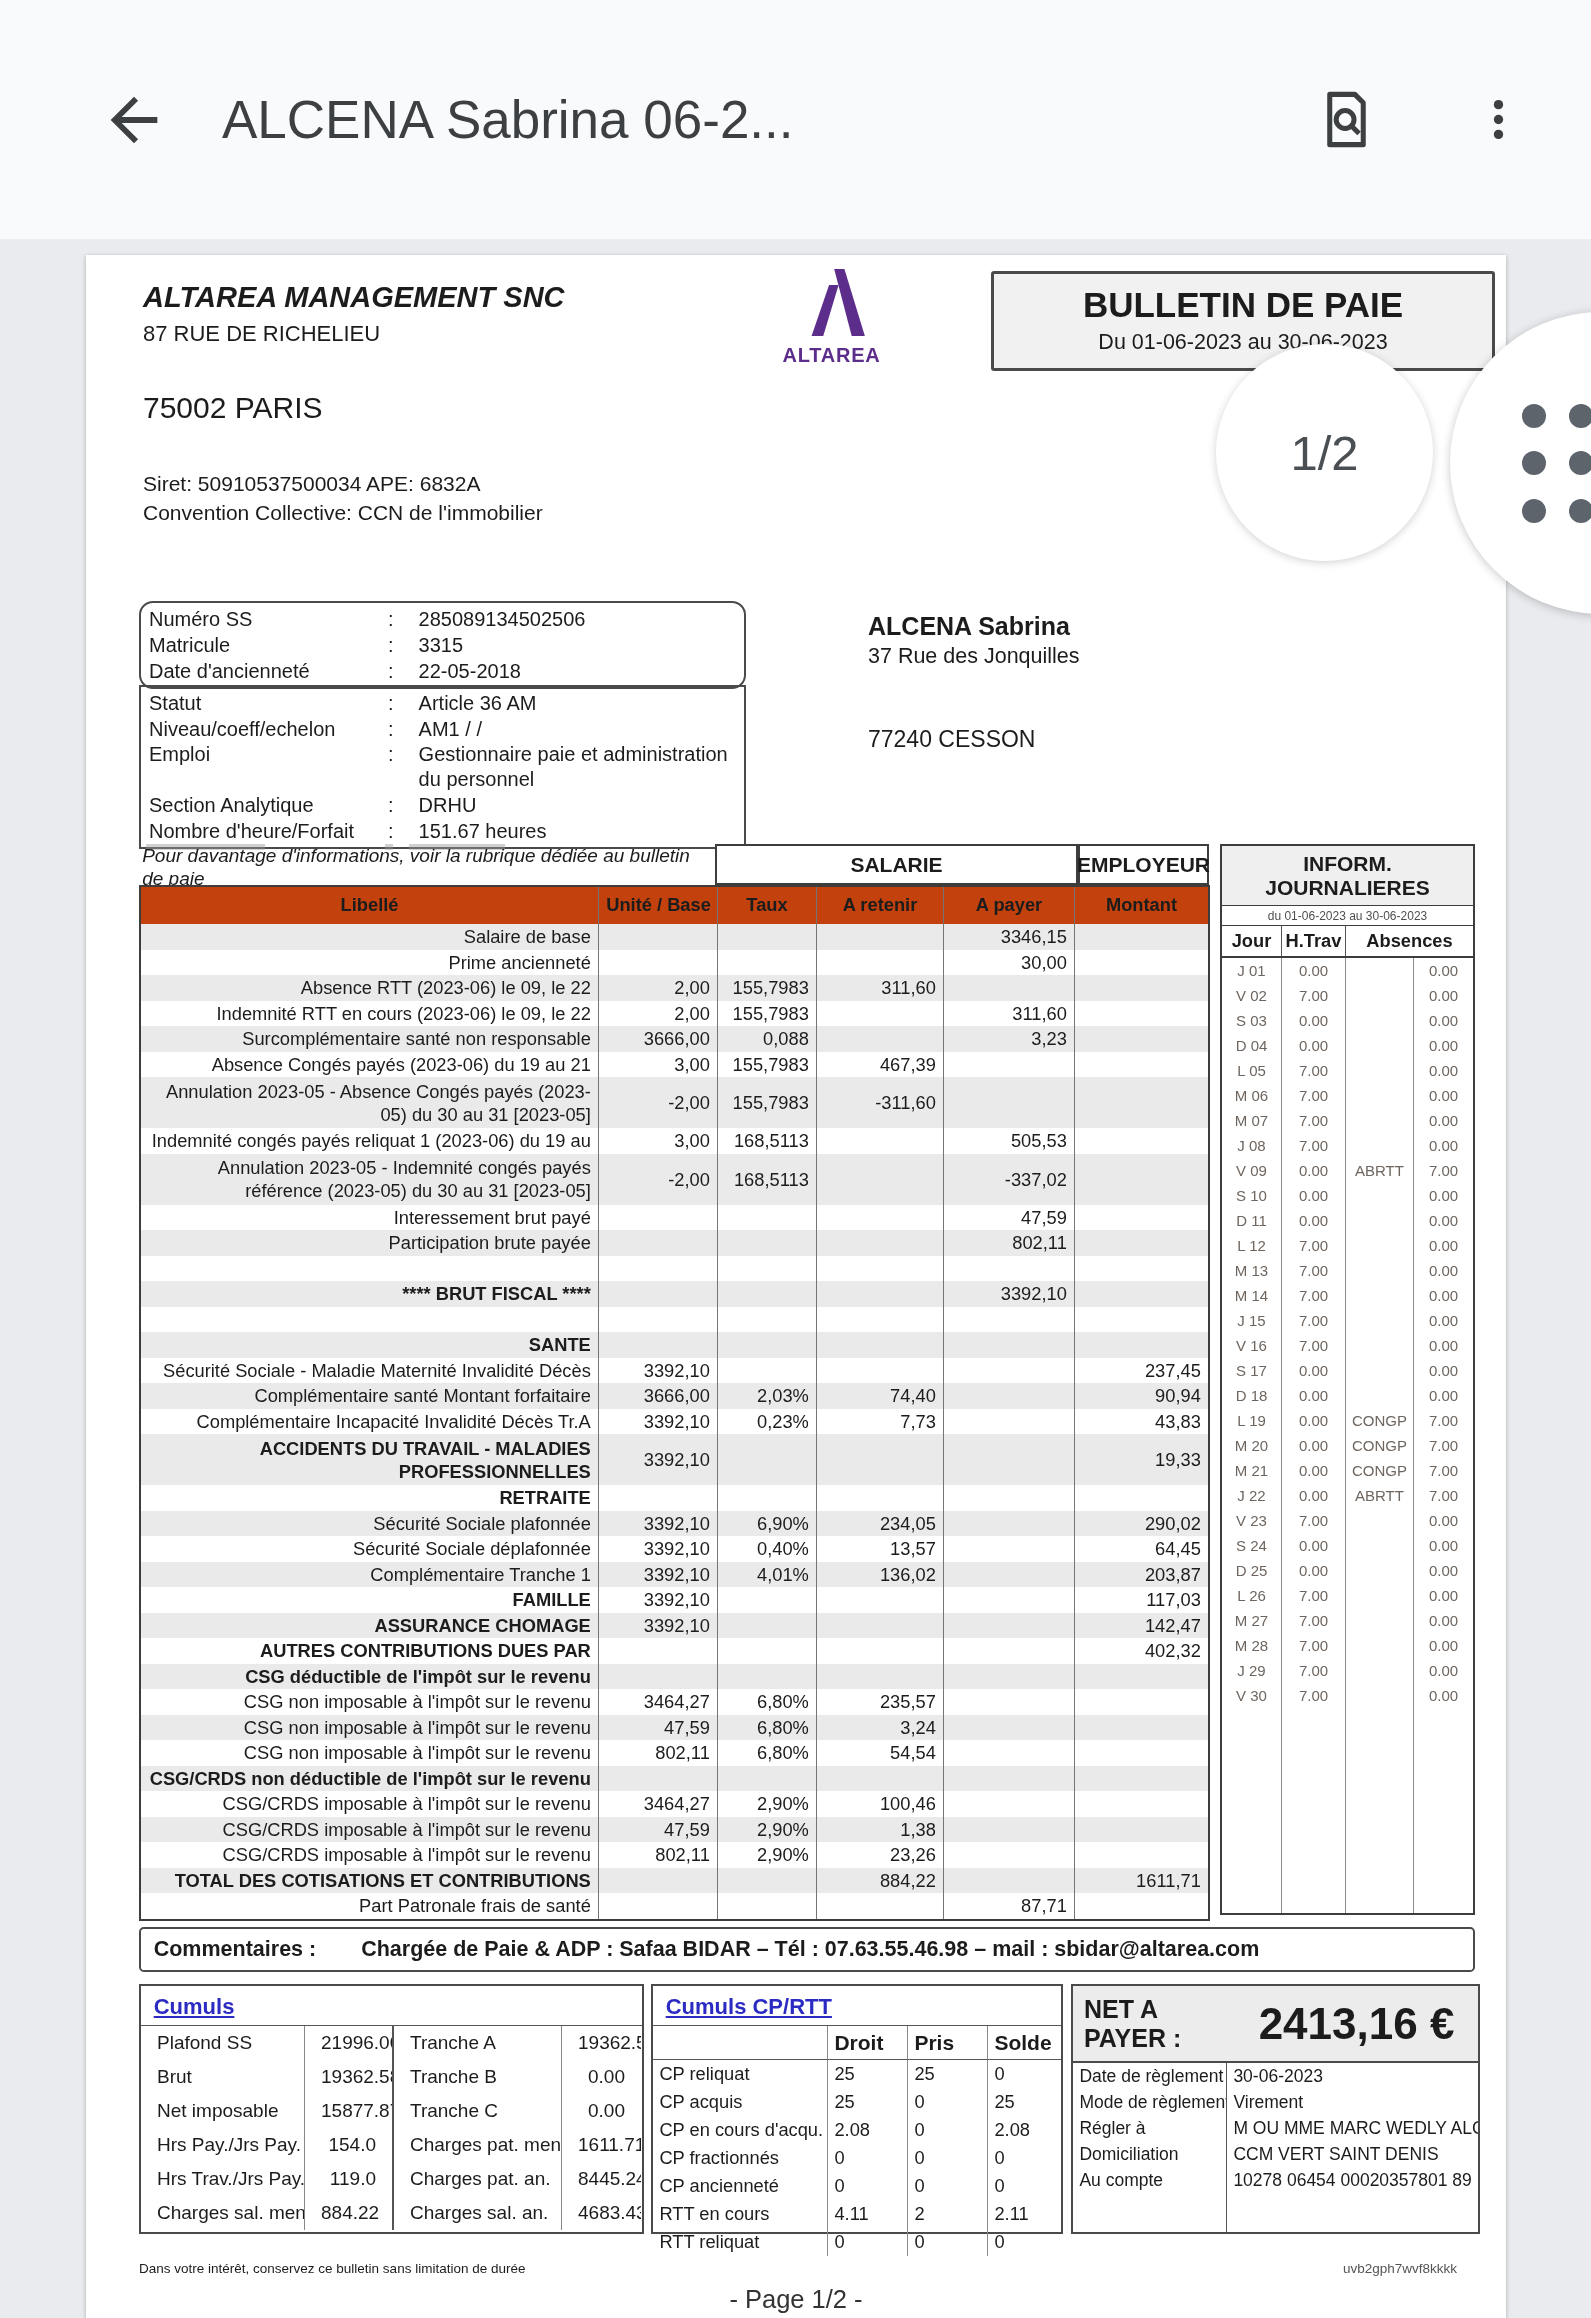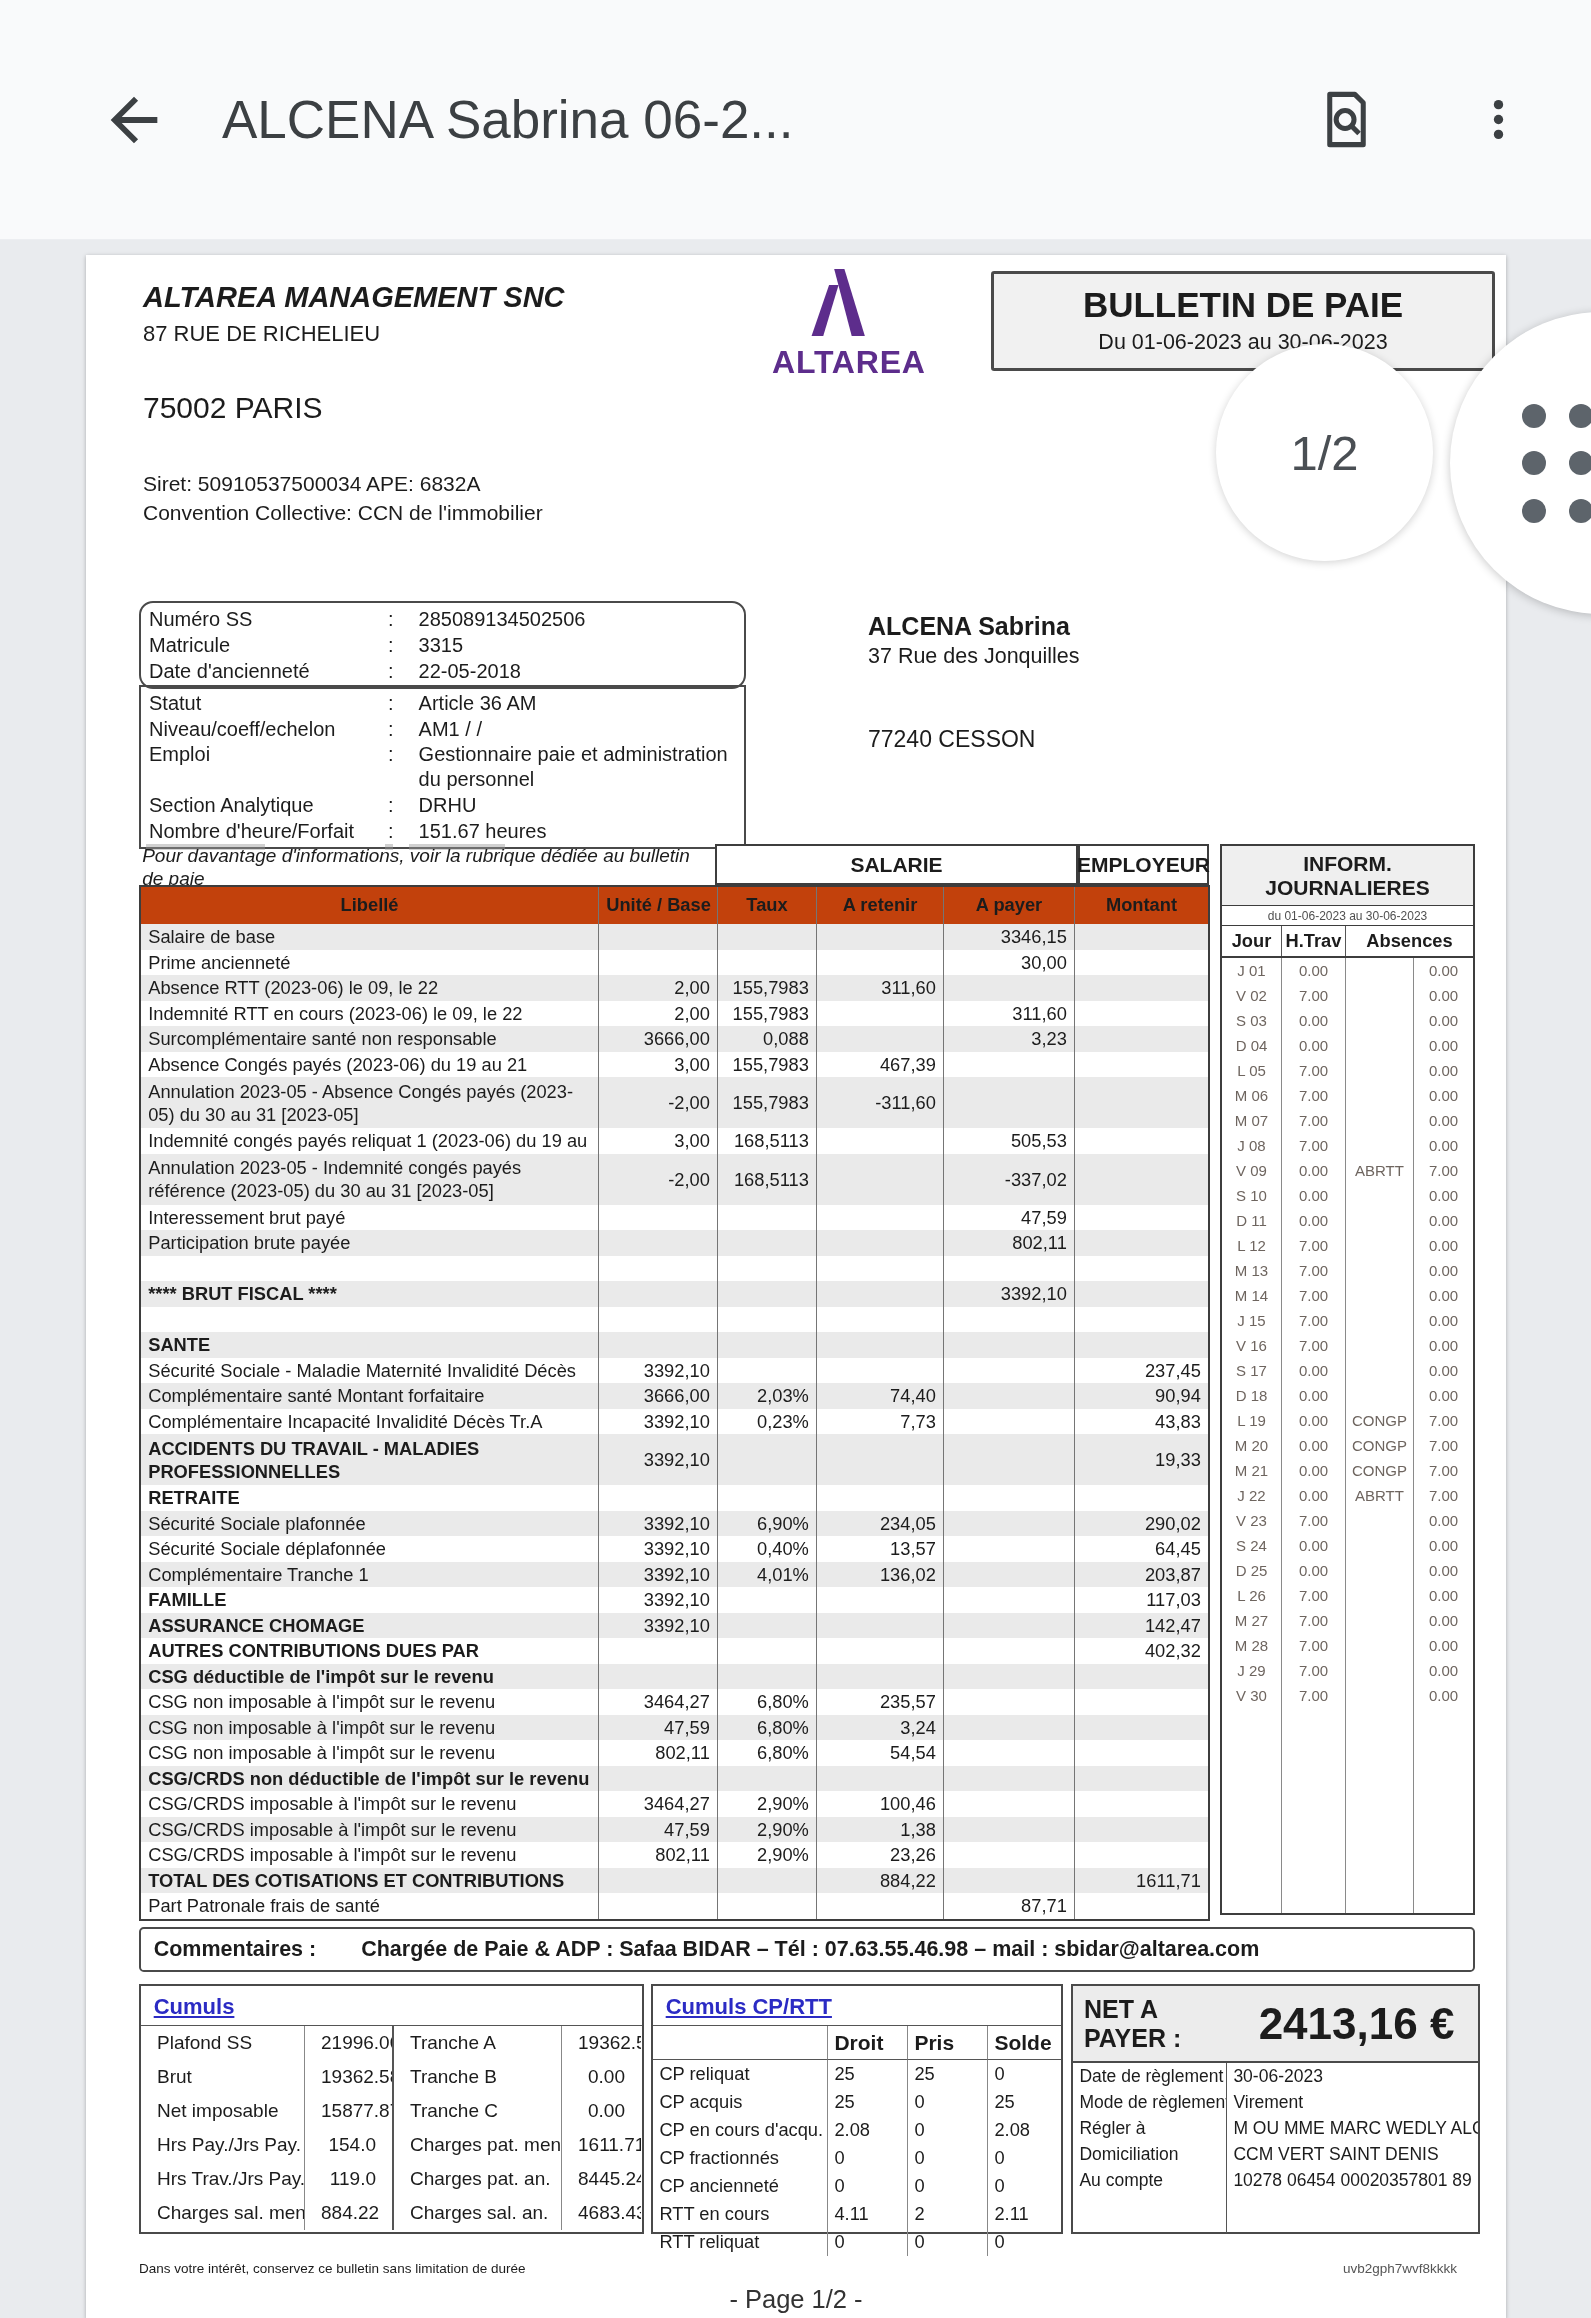--- a/index.html
+++ b/index.html
@@ -23,21 +23,21 @@
     box-shadow:0 1.6px 9.6px rgba(0,0,0,.22);z-index:21;cursor:pointer;}
   .fab i{position:absolute;width:24px;height:24px;border-radius:50%;background:#5d646b;}
   
   .employer{position:absolute;left:57px;top:24px;line-height:1.25;}
   .employer .nm{font-size:29px;font-weight:bold;font-style:italic;}
   .employer .ad{font-size:22px;margin-top:4.8px;}
   .employer .ct{font-size:30px;margin-top:41px;}
   .employer .si{font-size:21px;margin-top:45px;}
   .employer .cc{font-size:21px;margin-top:3.2px;}
   .logo{position:absolute;left:686px;top:11px;width:119px;text-align:center;}
-  .logo .txt{font-size:32px;font-weight:bold;color:#5d2d8c;letter-spacing:0.8px;margin-top:1.6px;}
+  .logo .txt{font-size:20px;font-weight:bold;color:#5d2d8c;letter-spacing:0.8px;margin-top:1.6px;}
   .bulletin{position:absolute;left:905px;top:16px;width:504px;height:100px;background:#f1f1f1;
     border:3.2px solid #4a4a4a;border-radius:3.2px;box-sizing:border-box;text-align:center;}
   .bulletin .t{font-size:35px;font-weight:bold;margin-top:11px;}
   .bulletin .p{font-size:21.5px;margin-top:4.8px;}
   
   .empbox{position:absolute;left:53px;width:607px;border:2.4px solid #4a4a4a;box-sizing:border-box;
     padding:3.2px 8px;font-size:20px;}
   .erow{display:grid;grid-template-columns:239px 21px auto;line-height:26px;}
   .erow .ev{padding-left:9.6px;}
   .erow.two{line-height:25px;}
@@ -52,21 +52,21 @@
   .note{position:absolute;left:3.2px;top:0;width:557px;font-style:italic;font-size:19px;line-height:23px;}
   .ghdr{position:absolute;top:0;height:41px;border:2.4px solid #3d3d3d;box-sizing:border-box;background:#fff;
     display:flex;align-items:center;justify-content:center;font-weight:bold;font-size:21px;}
   .grid{position:absolute;left:0;top:41px;width:1071px;border:2.4px solid #3d3d3d;box-sizing:border-box;}
   .prow{display:grid;grid-template-columns:457px 119px 99px 127px 131px auto;height:25.5px;}
   .prow.hdr{height:37px;background:#c2410c;font-weight:bold;}
   .prow.tall{height:51px;}
   .prow.stripe{background:#eaeaea;}
   .pcell{font-size:18.3px;line-height:25px;padding:0 7.2px;overflow:hidden;border-left:1.6px solid #757575;
     white-space:nowrap;}
-  .pcell:first-child{border-left:none;white-space:normal;}
+  .pcell:first-child{border-left:none;white-space:normal;text-align:right;}
   .prow.tall .pcell{line-height:23px;display:flex;align-items:center;}
   .prow.tall .pcell.num{justify-content:flex-end;}
   .pcell.num{text-align:right;}
   .prow.hdr .pcell{text-align:center;line-height:35px;}
   .prow.b .pcell:first-child{font-weight:bold;}
   
   .daily{position:absolute;left:1134px;top:589px;width:255px;height:1071px;border:2.4px solid #3d3d3d;
     box-sizing:border-box;display:flex;flex-direction:column;}
   .dt{background:#efefef;font-weight:bold;font-size:21px;text-align:center;padding:6.4px 0 4.8px;border-bottom:1.6px solid #3d3d3d;}
   .dp{font-size:12px;text-align:center;color:#4f4f4f;padding:2.4px 0;border-bottom:1.6px solid #3d3d3d;}

